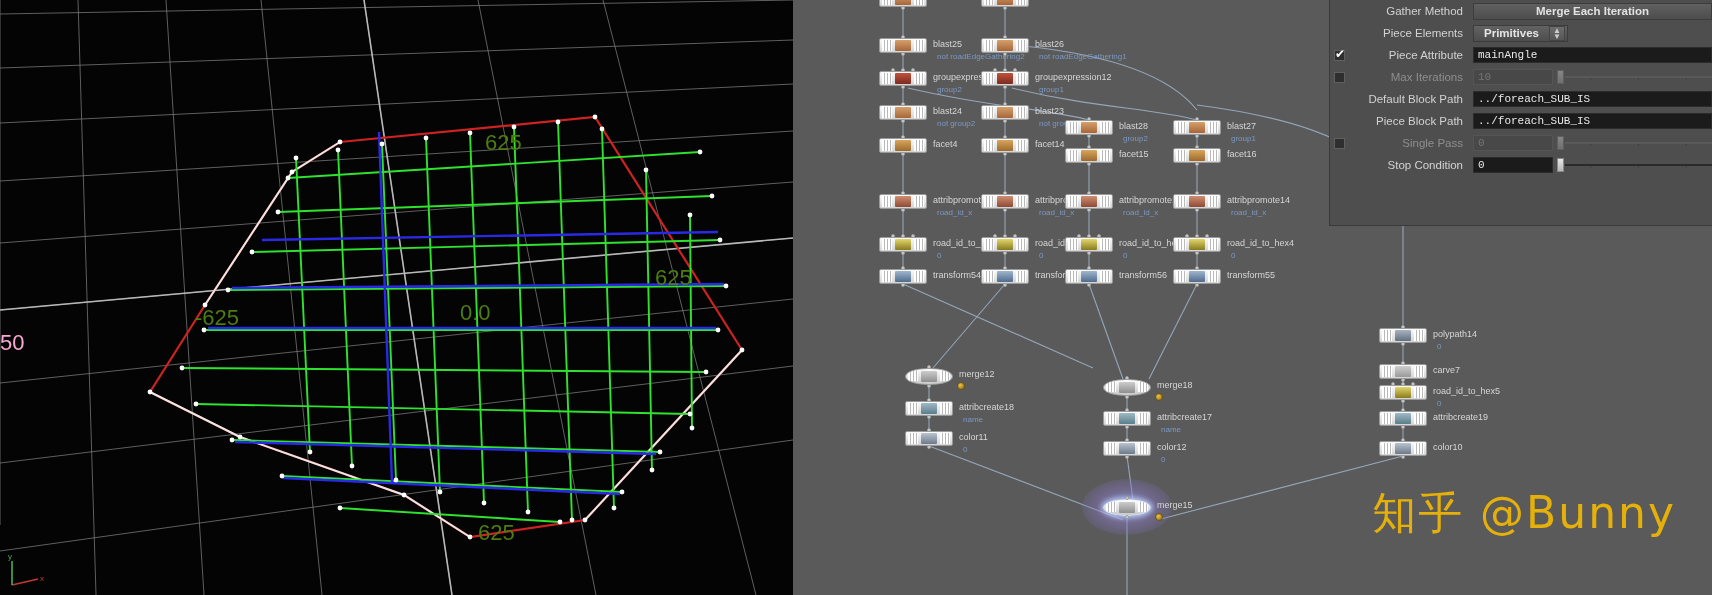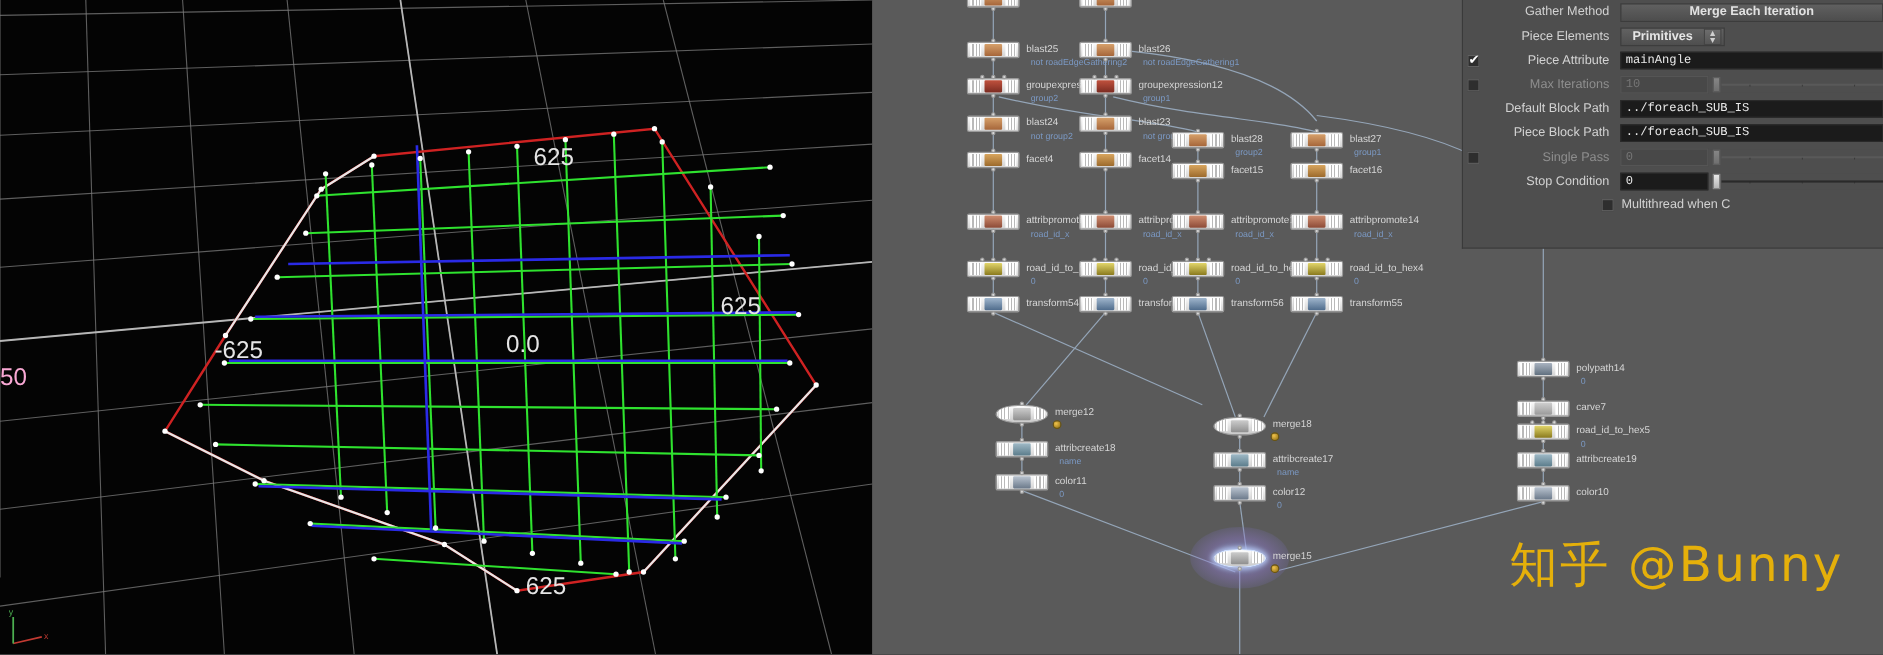--- a/index.html
+++ b/index.html
@@ -29,21 +29,21 @@
     width: 793px; height: 595px;
   }
   .vp-label {
     position: absolute;
     color: #f9a8d4;
     font-size: 22px;
     font-family: "Liberation Sans", sans-serif;
     letter-spacing: 0px;
     user-select: none;
   }
-  .vp-label.dim { color: #e5e5e5; }
+  .vp-label.dim { color: #4d7c0f; }
   #axis-gnomon {
     position: absolute;
     left: 8px; bottom: 6px;
     width: 42px; height: 42px;
   }
 
   
   #nodegraph {
     position: absolute;
     left: 793px; top: 0;
@@ -1018,21 +1018,17 @@
             <div class="bar"></div>
             <div class="ticks">
               <span>'</span>
               <span>'</span>
               <span>'</span>
             </div>
             <div class="handle"></div>
           </div>
         </div>
       </div>
-    <div class="parm-check-row">
-      <div class="parm-cb"></div>
-      <div class="t">Multithread when C</div>
-    </div>
   </div>
 
   <div id="watermark">知乎 @Bunny</div>
 
 </div>
 
 </body></html>

